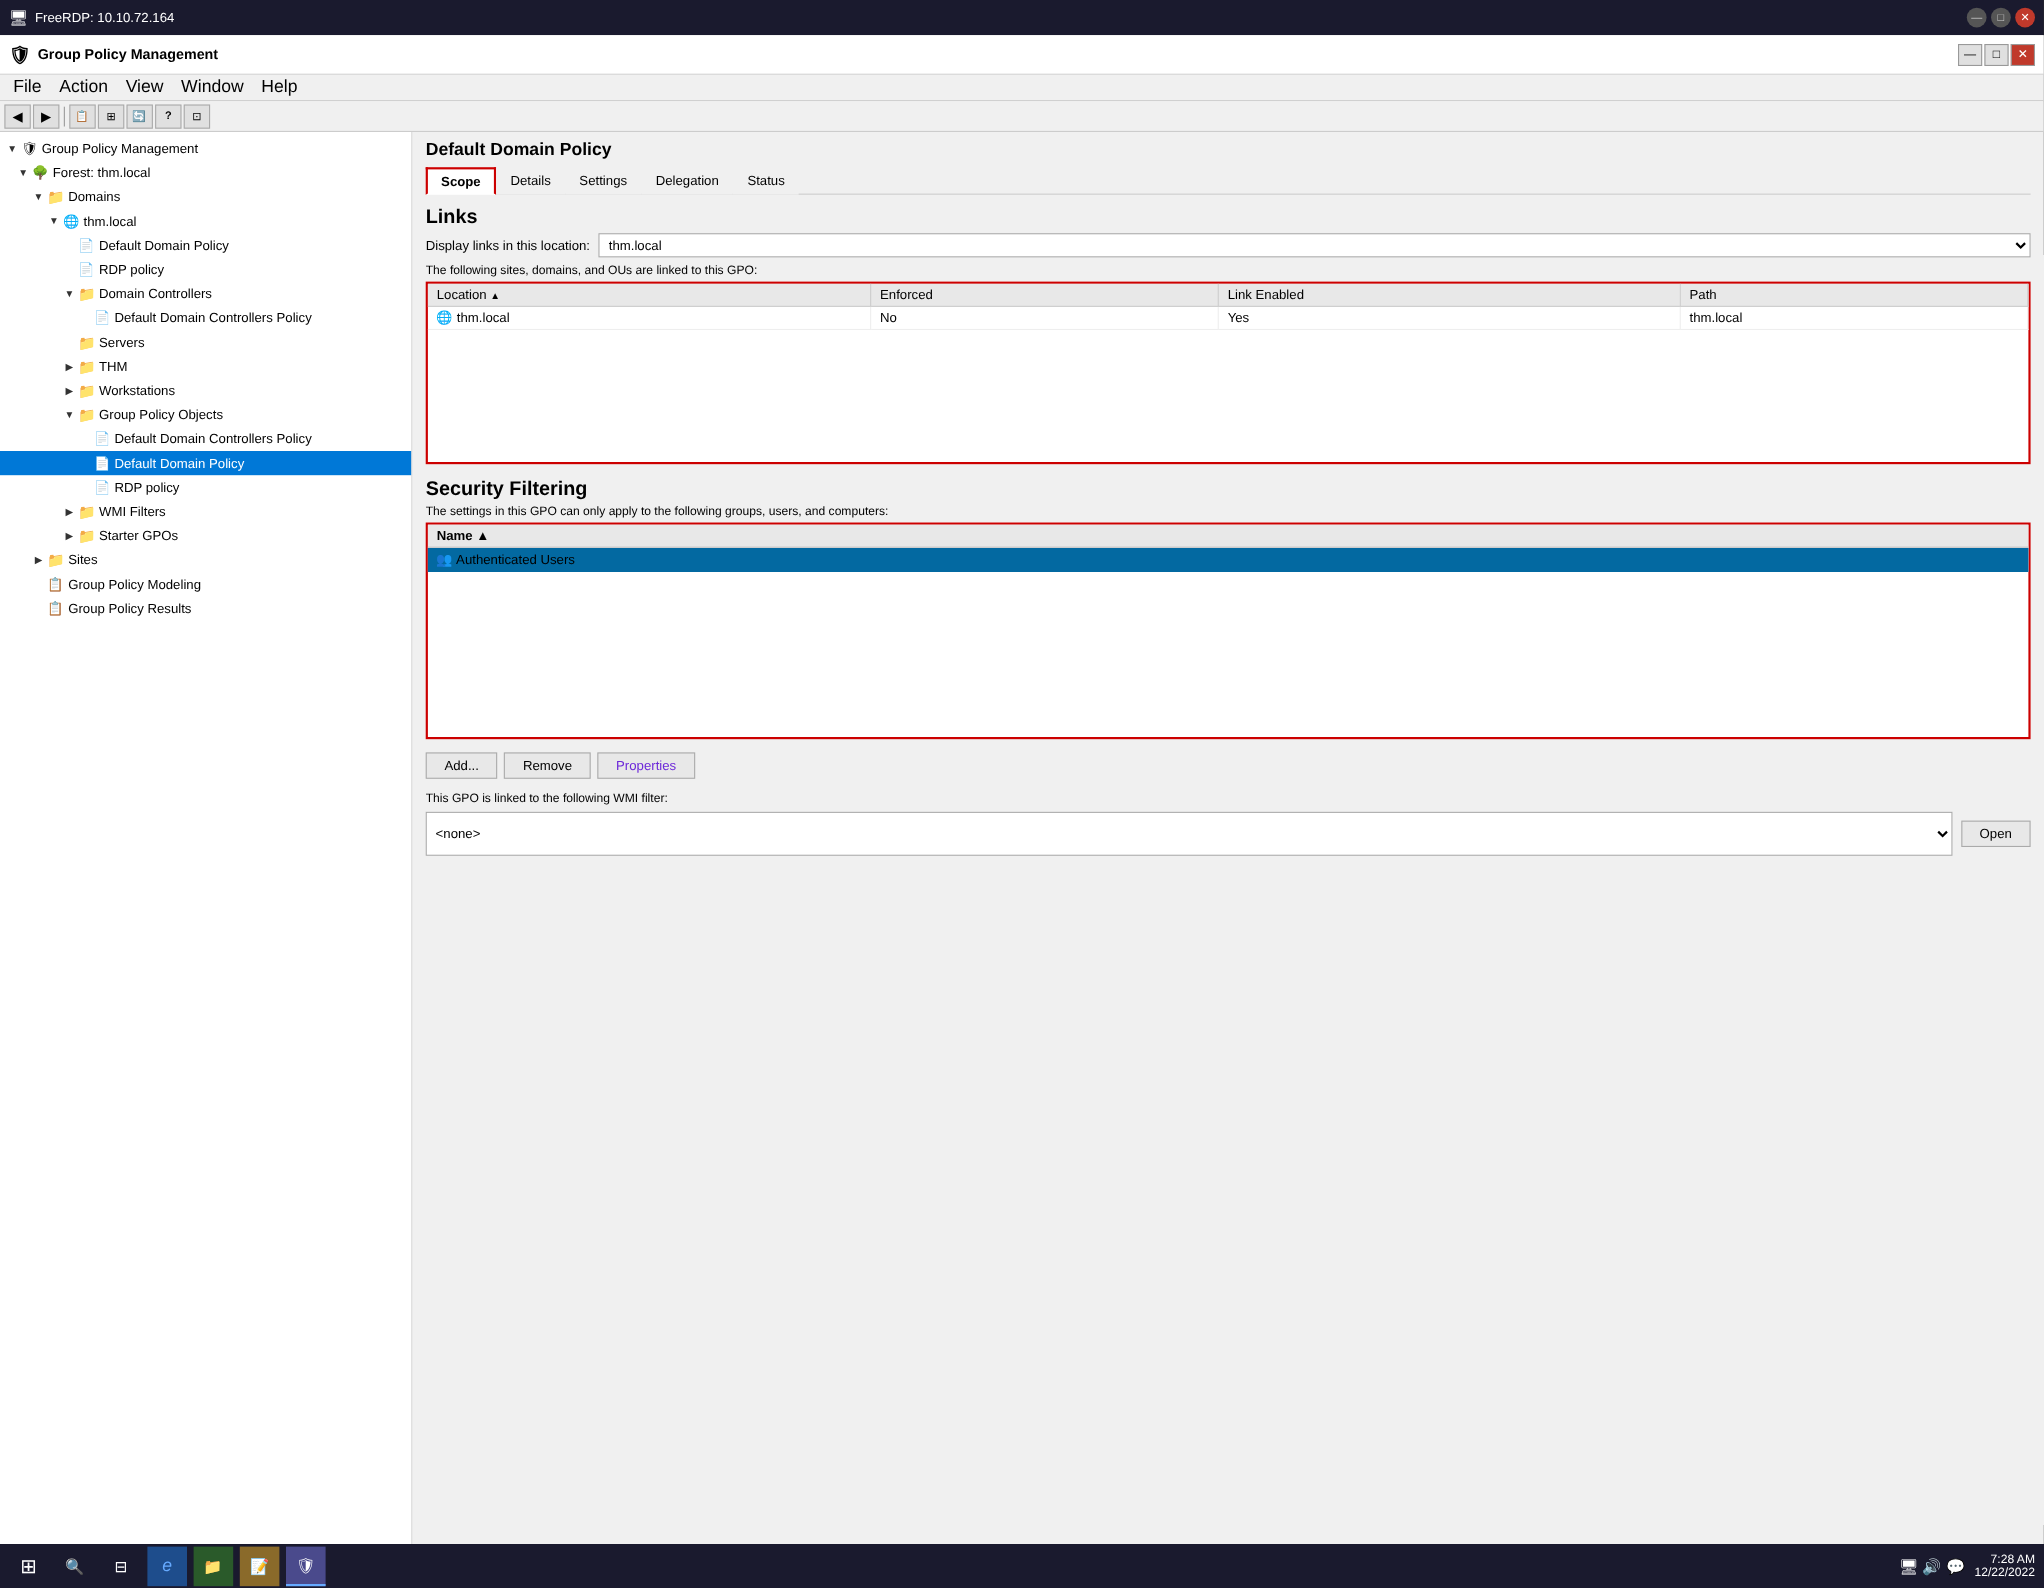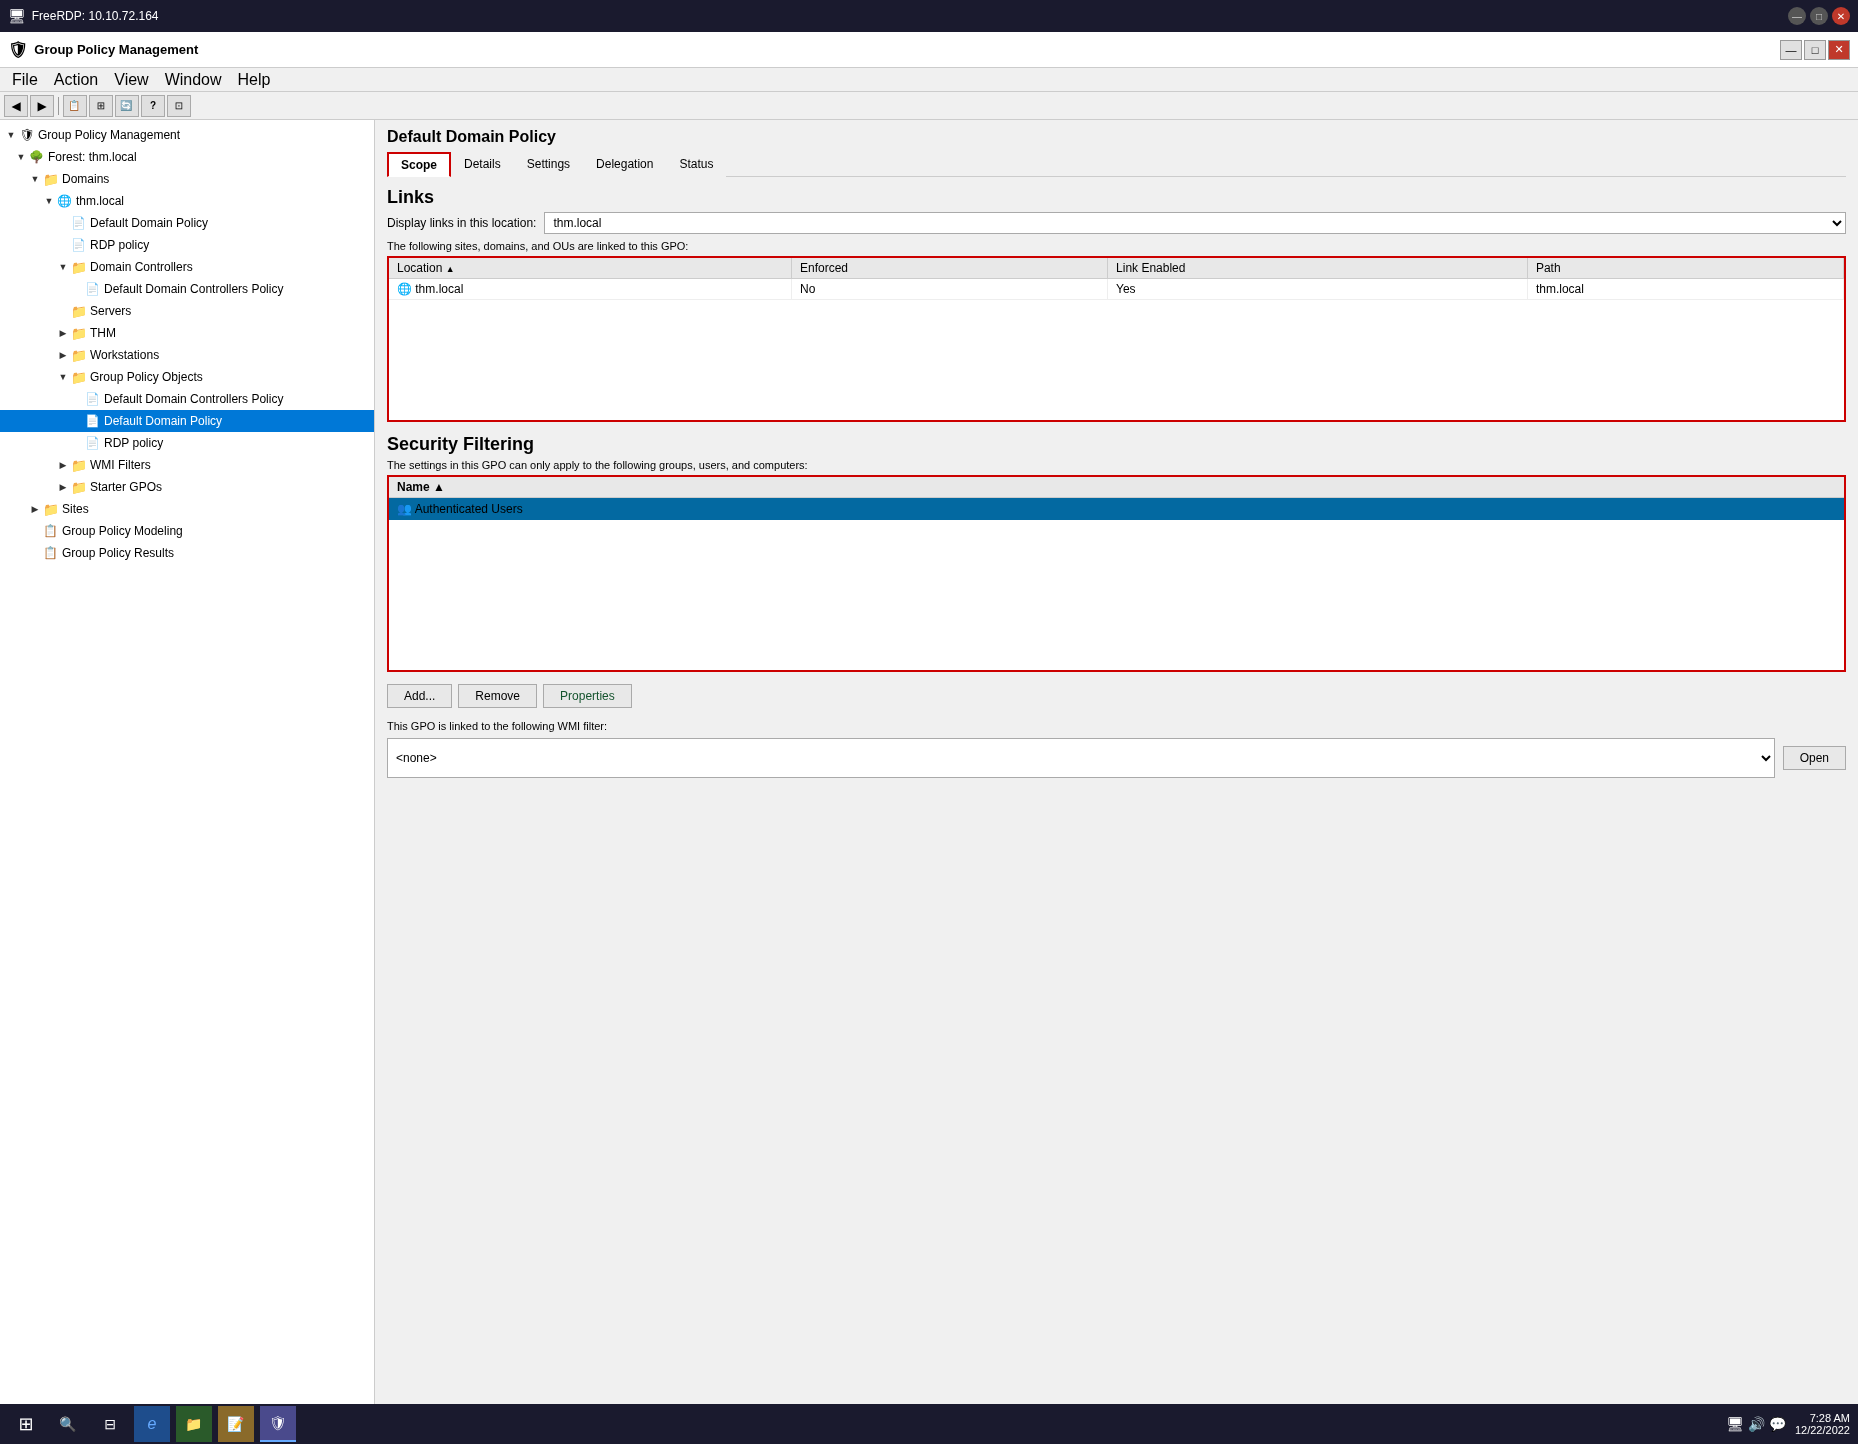--- a/index.html
+++ b/index.html
@@ -219,21 +219,21 @@
     }
 
     .btn-row { display: flex; gap: 6px; margin-top: 6px; }
     .std-btn {
       padding: 4px 16px;
       background: #e8e8e8;
       border: 1px solid #aaa;
       cursor: pointer;
       font-size: 12px;
     }
-    .std-btn:disabled, .std-btn.disabled { color: #14532d; cursor: default; }
+    .std-btn:disabled, .std-btn.disabled { color: #6d28d9; cursor: default; }
 
     
     .wmi-row { display: flex; align-items: center; gap: 8px; }
     .wmi-select {
       flex: 1; height: 40px; padding: 0 4px;
       border: 1px solid #aaa; background: #fff;
       font-size: 12px;
     }
 
     

